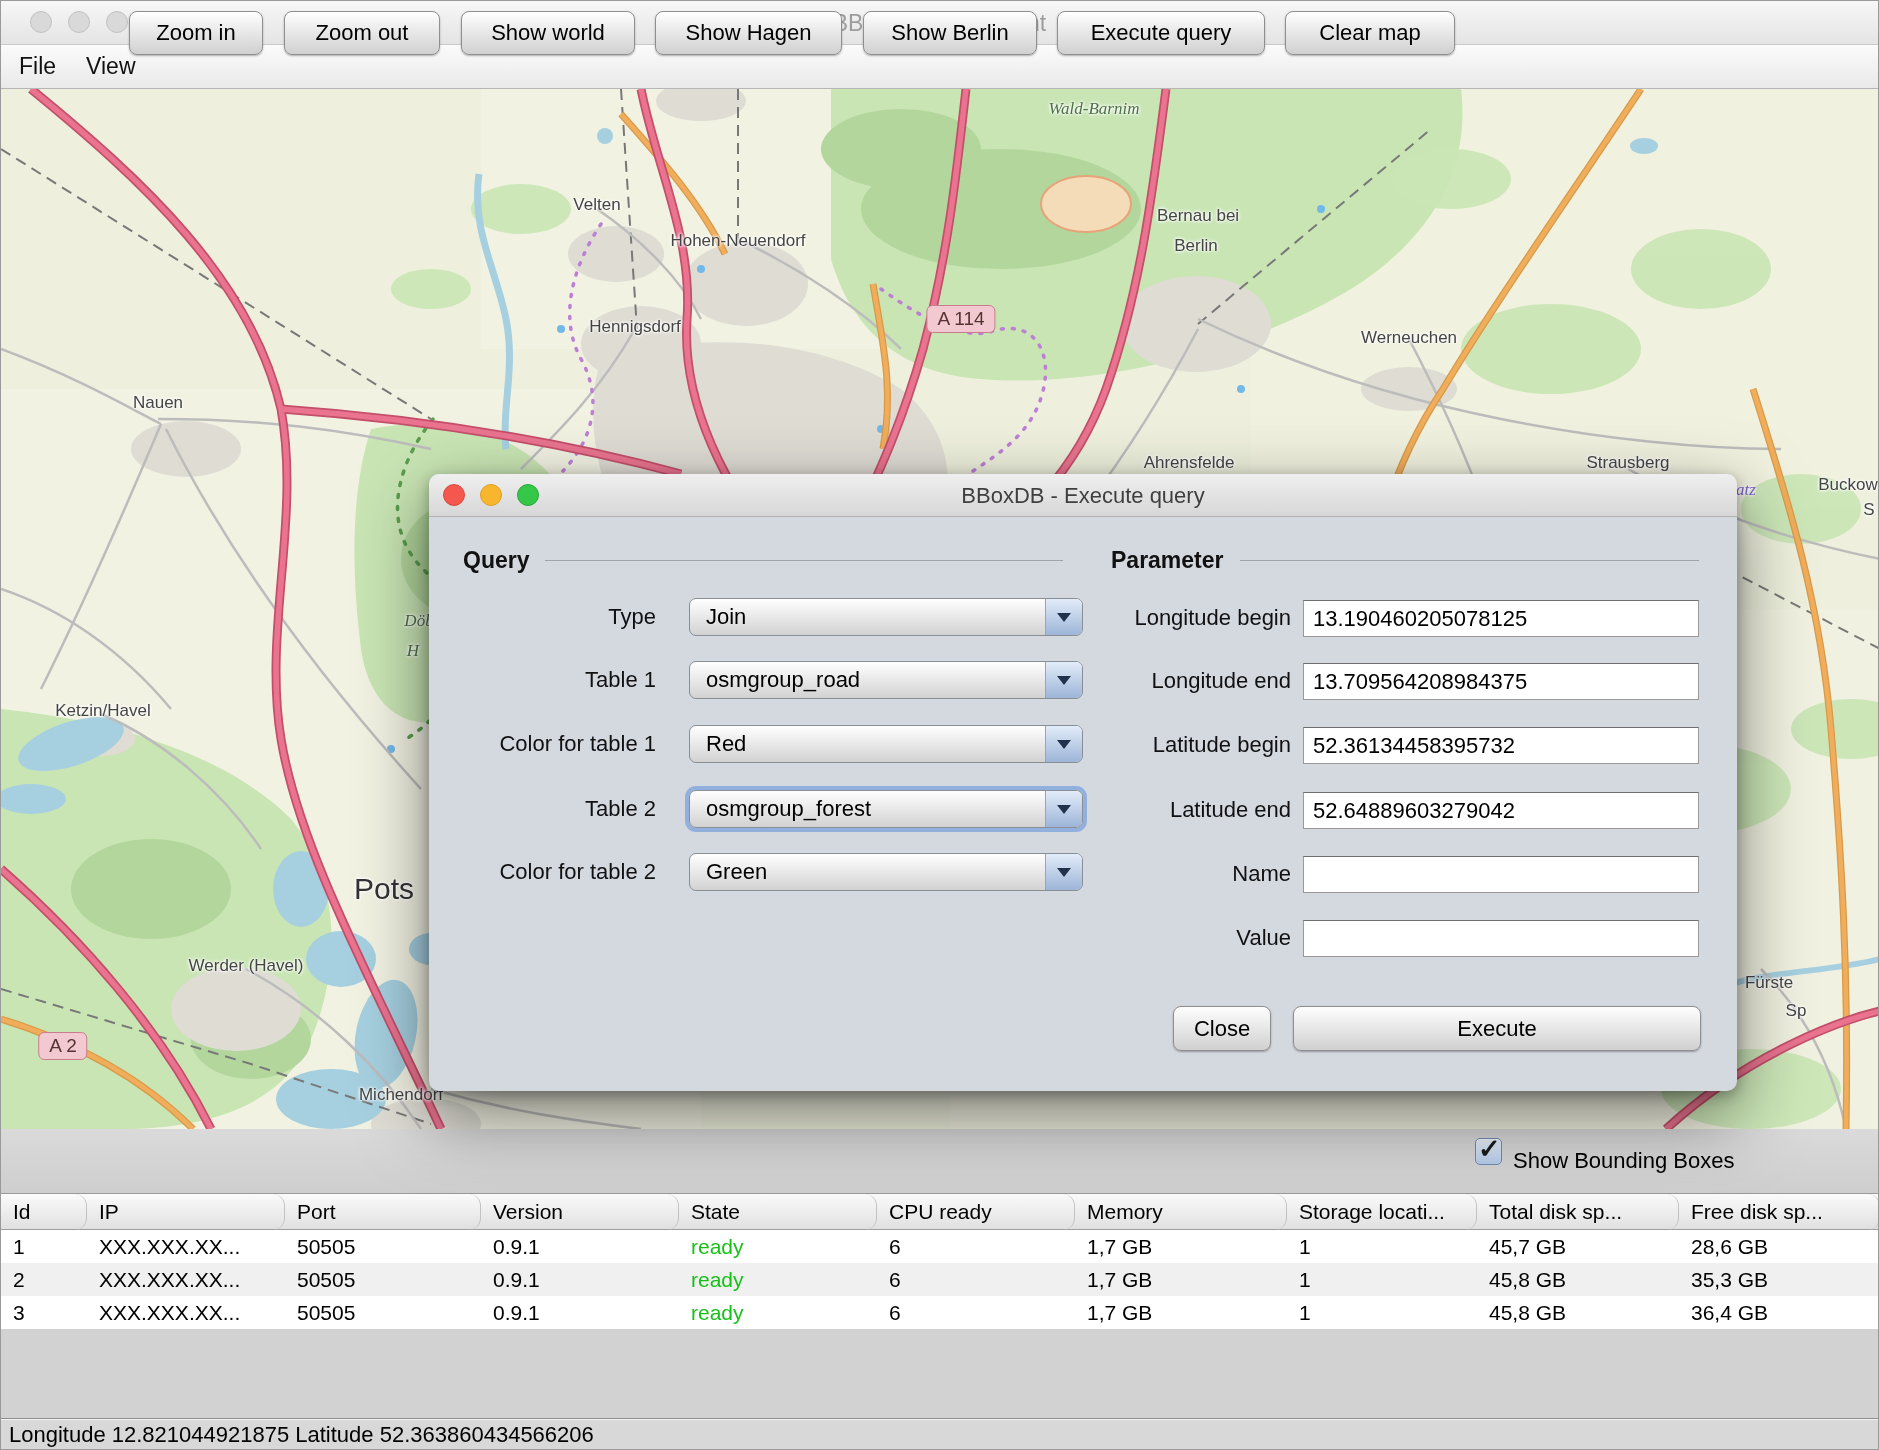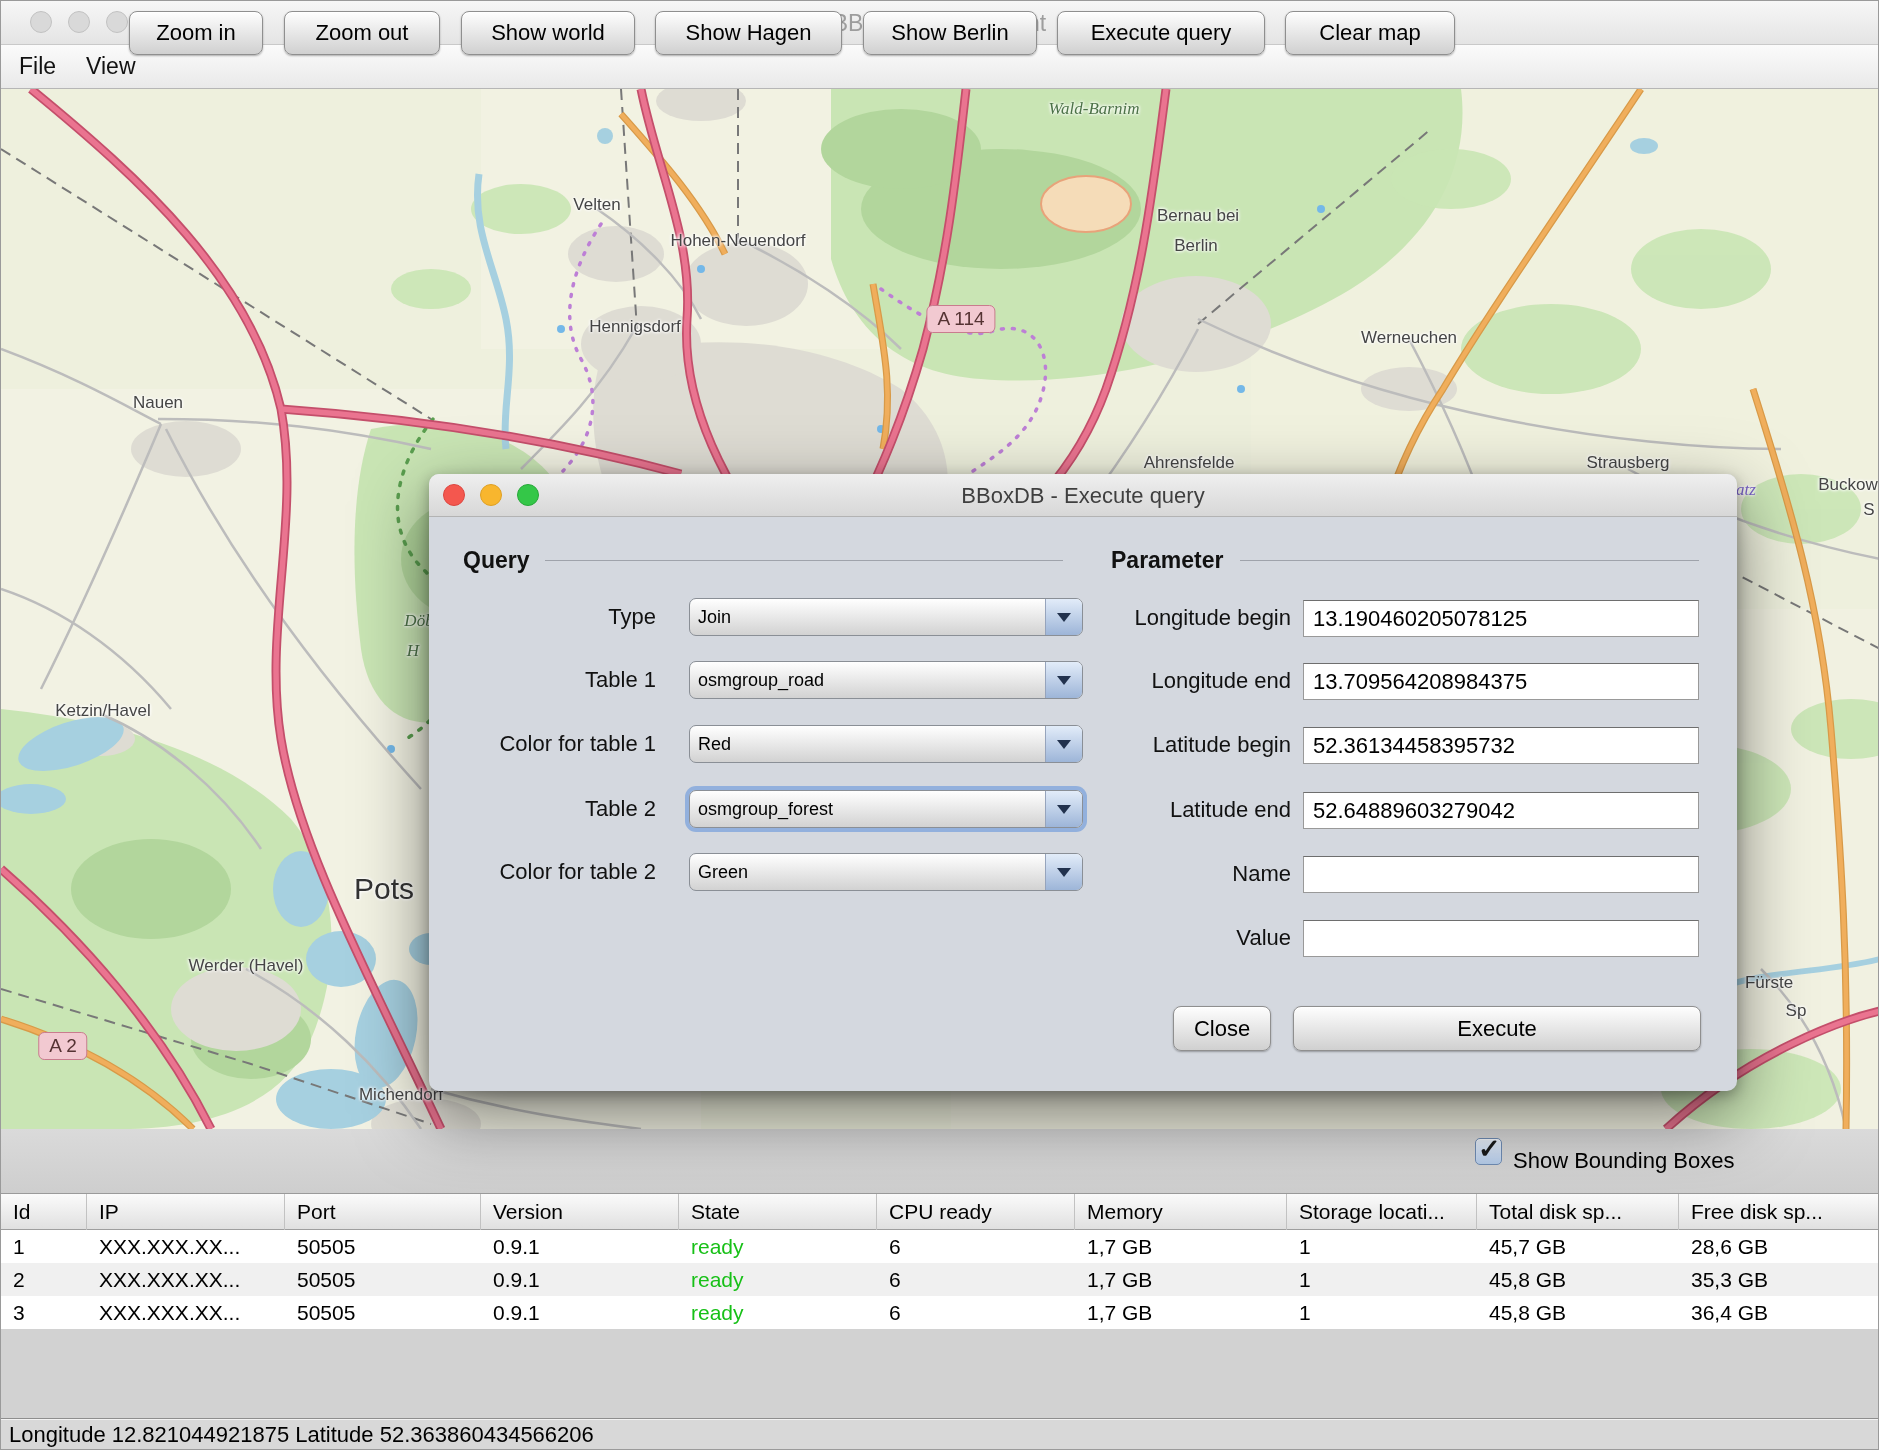--- a/index.html
+++ b/index.html
@@ -54,21 +54,21 @@
   .q-row{left:20px;width:614px;}
   .p-row{left:662px;width:610px;}
   .fld-label{position:absolute;left:0;top:0;height:40px;line-height:40px;
     font-size:22px;color:#111;text-align:right;}
   .q-row .fld-label{width:220px;padding-right:13px;}
   .p-row .fld-label{width:200px;}
 
   .dropdown{position:absolute;left:240px;top:1px;width:394px;height:38px;border-radius:7px;
     border:1px solid #8a8f96;background:linear-gradient(#ffffff,#d2d2d2);
     display:flex;align-items:center;overflow:hidden;}
-  .dropdown .val{flex:1;font-size:18px;color:#000;padding-left:8px;white-space:nowrap;}
+  .dropdown .val{flex:1;font-size:22px;color:#000;padding-left:16px;white-space:nowrap;}
   .dropdown .arrowbox{width:37px;height:100%;border-left:1px solid #96a4bc;
     background:linear-gradient(#e2ecf9,#9db5d8);display:flex;align-items:center;justify-content:center;}
   .dropdown .arrow{width:0;height:0;border-left:7px solid transparent;border-right:7px solid transparent;
     border-top:9px solid #22324e;}
   .dropdown.focused{box-shadow:0 0 0 4px rgba(110,155,220,.65);}
 
   .tfield{position:absolute;left:212px;top:2px;width:396px;height:37px;border:1px solid #999;
     border-top-color:#6e6e6e;background:#fff;font-family:"Liberation Sans",sans-serif;
     font-size:22px;color:#000;padding:0 9px;outline:none;}
 
@@ -88,21 +88,21 @@
   .cbx .tick{position:absolute;left:2px;top:-6px;font-size:27px;font-weight:bold;color:#1a1a1a;visibility:hidden;}
   .cbx[data-checked="true"] .tick{visibility:visible;}
   .cbx-label{position:absolute;left:1512px;top:1128px;height:64px;line-height:64px;font-size:22px;color:#000;}
 
   
   .grid{position:absolute;left:0;top:1192px;width:100%;border-top:1px solid #9a9a9a;background:#d2d2d2;}
   .gridrow{display:flex;width:1879px;}
   .ghead{height:36px;background:linear-gradient(#fbfbfb,#e0e0e0);border-bottom:1px solid #9e9e9e;}
   .gcell{height:36px;line-height:36px;font-size:21px;color:#000;padding-left:12px;
     white-space:nowrap;overflow:hidden;}
-  .ghead .gcell{border-right:1px solid #c2c2c2;}
+  .ghead .gcell{border-right:1px solid #c2c2c2;border-radius:12px;}
   .drow .gcell{height:33px;line-height:33px;}
   .drow:nth-child(even){background:#ffffff;}
   .drow:nth-child(odd){background:#f0f0f0;}
   .drow.first{background:#ffffff;}
   .gcell.green{color:#17c017;}
   .c0{width:86px;}.c1{width:198px;}.c2{width:196px;}.c3{width:198px;}.c4{width:198px;}
   .c5{width:198px;}.c6{width:212px;}.c7{width:190px;}.c8{width:202px;}.c9{width:201px;}
   .grid-filler{height:88px;background:#d2d2d2;}
 
   

